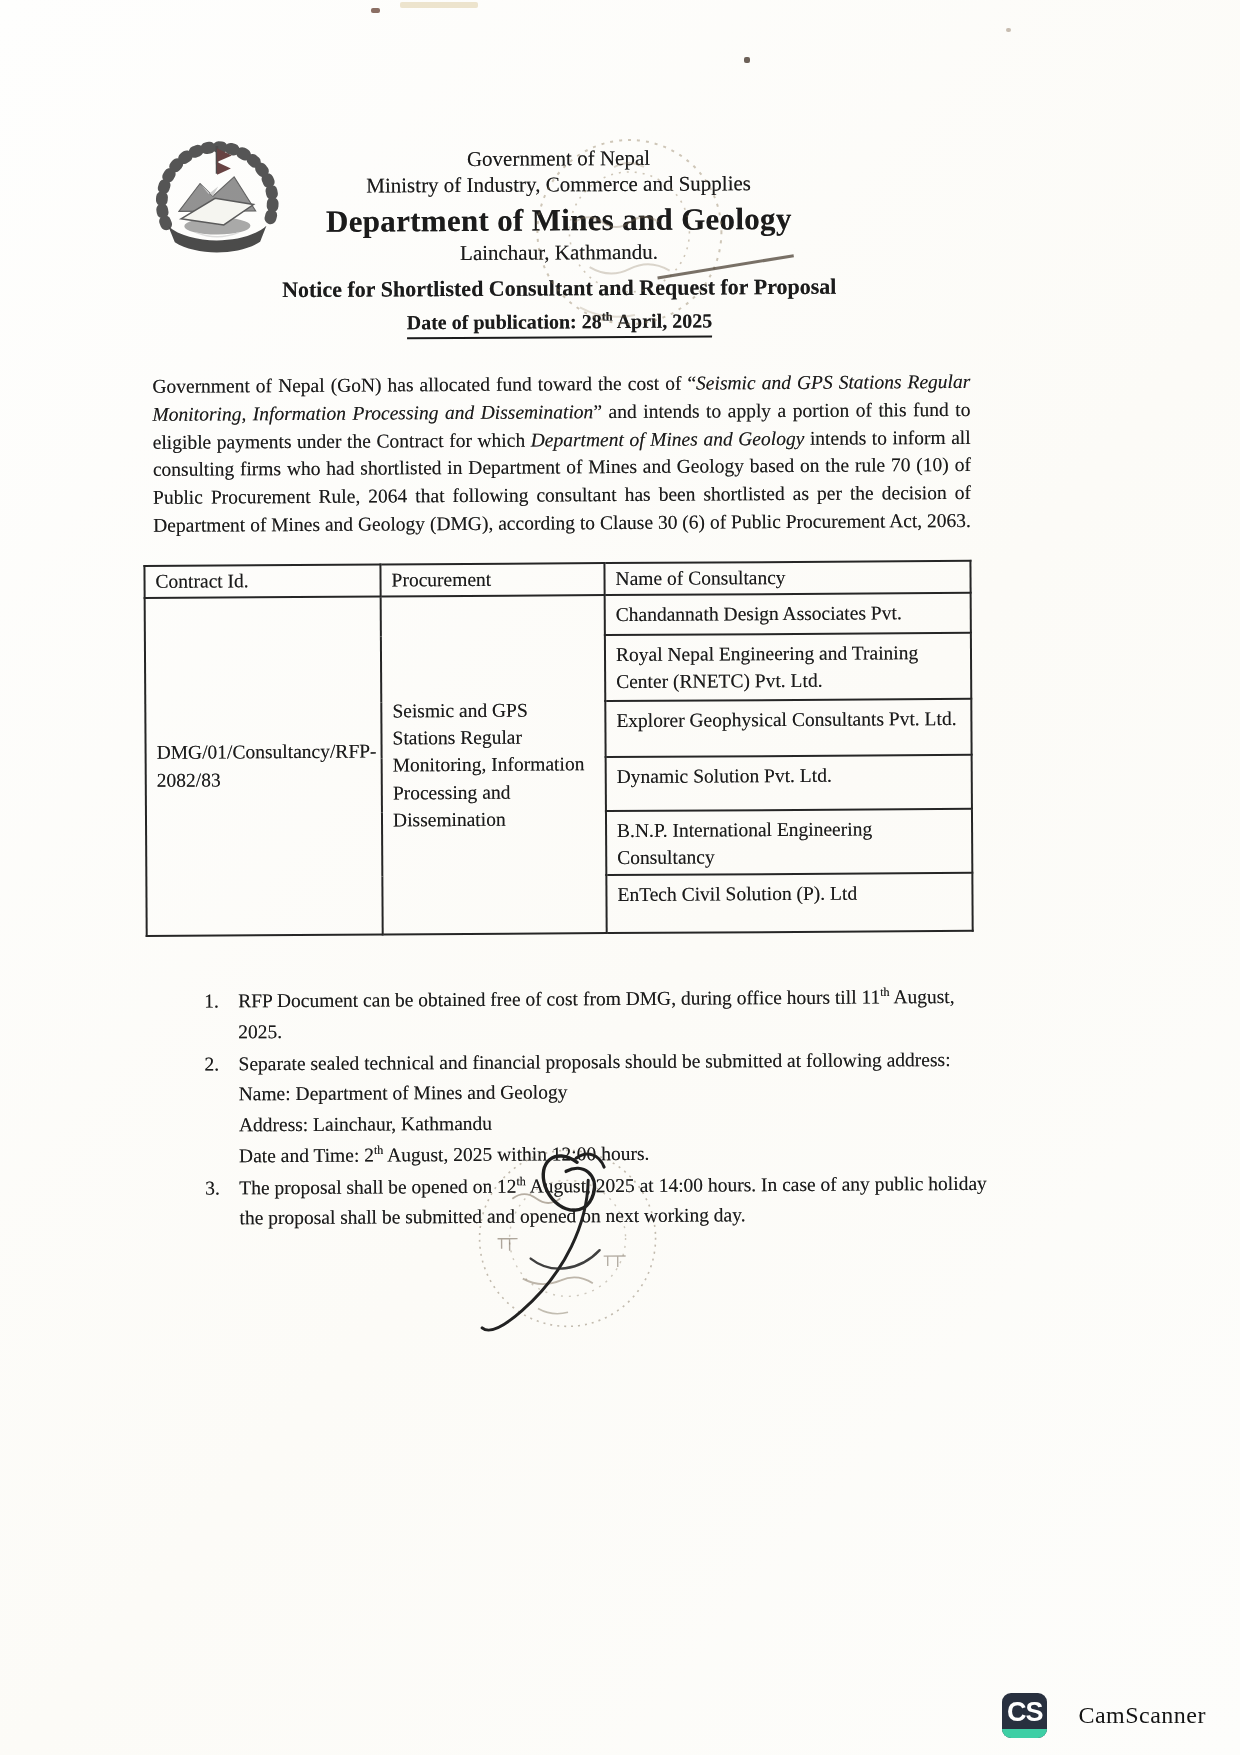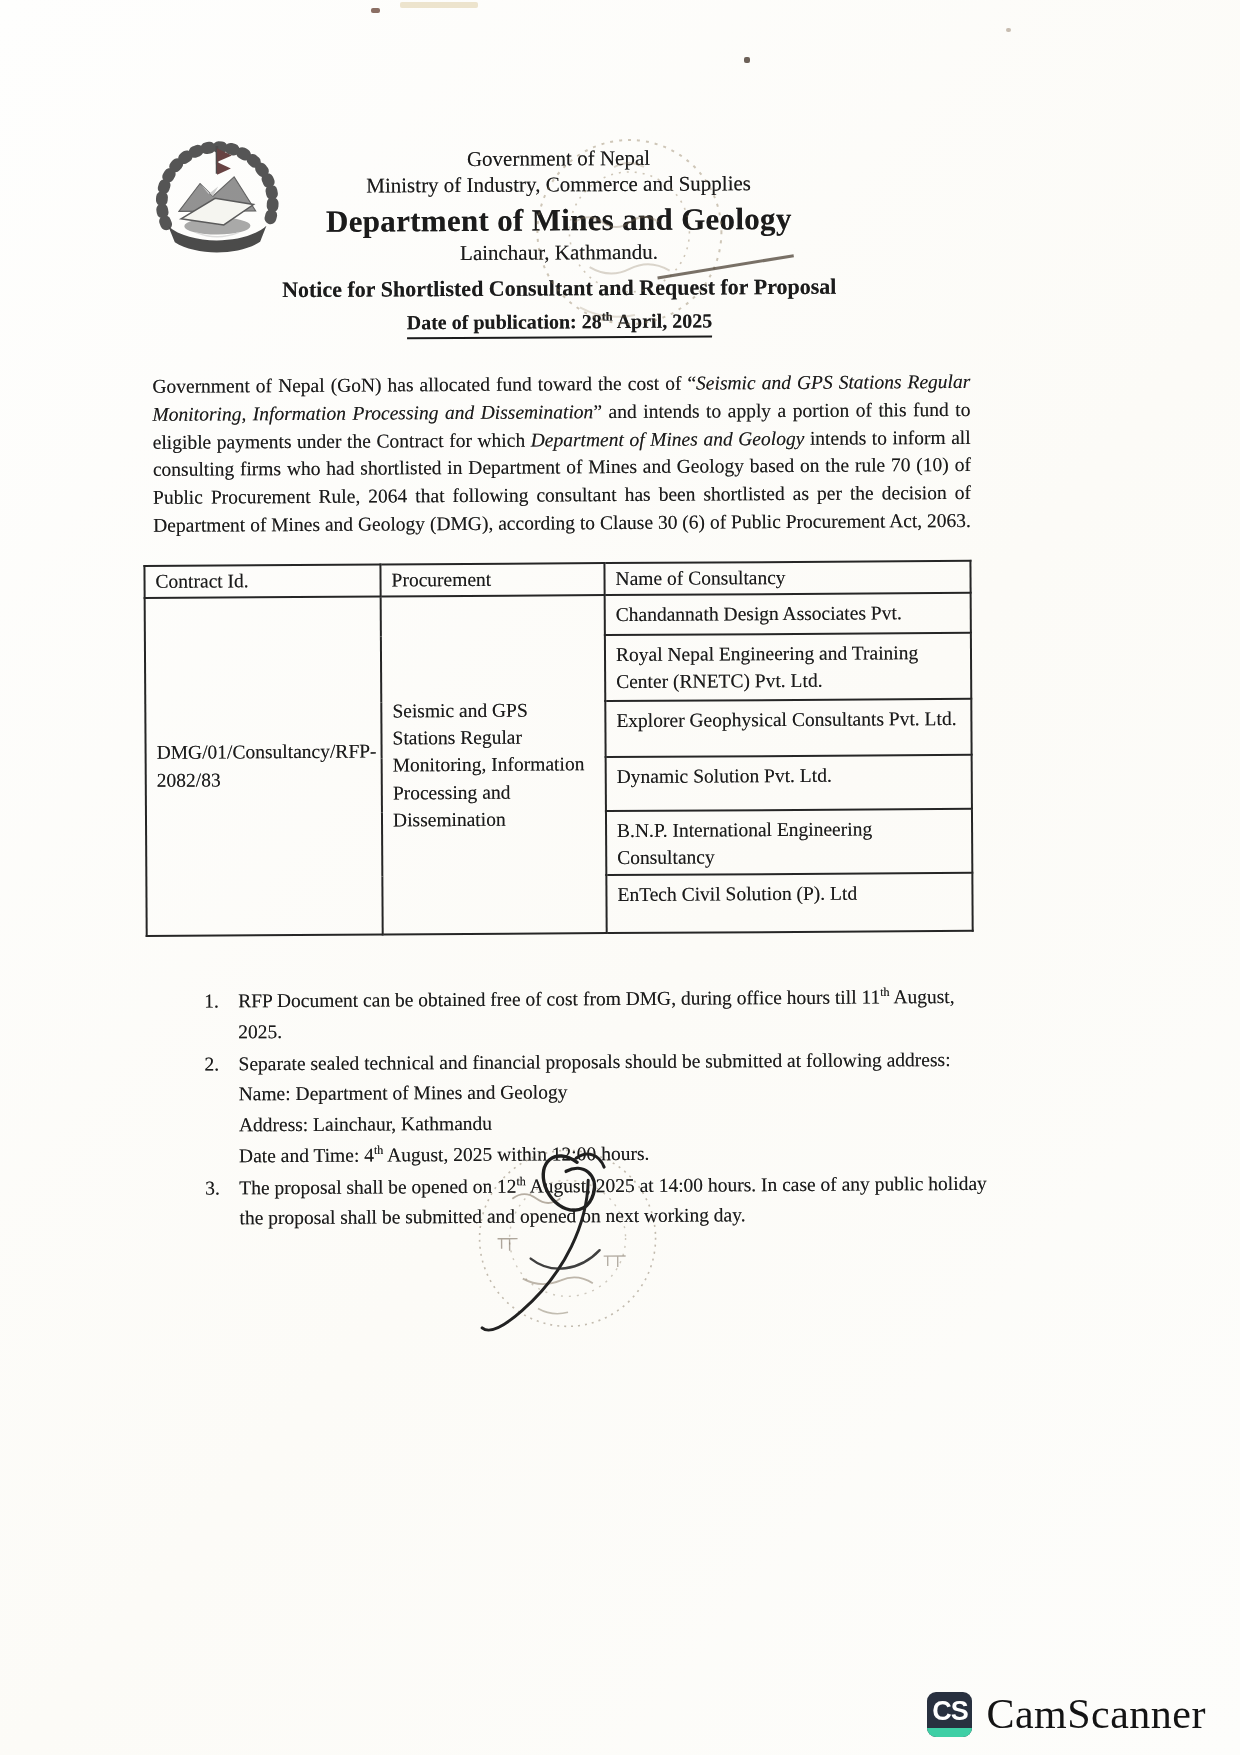--- a/index.html
+++ b/index.html
@@ -55,32 +55,32 @@
   
   .notes{margin:50px 255px 0 198px;font-size:19.5px;line-height:1.58;}
   .note-item{display:flex;margin-top:1px;}
   .note-marker{width:34px;flex:0 0 34px;}
   .note-text{flex:1;}
   
   .signature{position:absolute;left:420px;top:1138px;width:266px;height:210px;}
   
   .speck{position:absolute;border-radius:2px;}
   
-  .camscanner{position:absolute;right:34px;bottom:17px;display:flex;align-items:center;gap:14px;}
+  .camscanner{position:absolute;right:34px;bottom:17px;display:flex;align-items:center;gap:31px;}
   .cs-badge{
     position:relative;width:45px;height:45px;border-radius:9px;overflow:hidden;
     display:flex;align-items:center;justify-content:center;
   }
   .cs-badge .cs-text{
     position:relative;z-index:2;color:#fff;font-family:"Liberation Sans",sans-serif;
     font-weight:bold;font-size:27px;letter-spacing:-1px;margin-top:-6px;
   }
   .cs-teal{position:absolute;left:0;right:0;bottom:0;height:9px;z-index:1;}
   .cs-navy{position:absolute;inset:0;z-index:0;}
-  .cs-brand{font-size:42px;color:#141414;letter-spacing:.5px;}
+  .cs-brand{font-size:24px;color:#141414;letter-spacing:.5px;}
 </style>
 </head>
 <body>
 
 <div class="page">
 
   <div class="speck" style="left:371px;top:8px;width:9px;height:5px;background:rgba(90,50,35,.7);"></div>
   <div class="speck" style="left:400px;top:2px;width:78px;height:6px;background:rgba(205,180,120,.35);"></div>
   <div class="speck" style="left:744px;top:57px;width:6px;height:6px;background:rgba(60,45,35,.75);"></div>
   <div class="speck" style="left:1006px;top:28px;width:5px;height:4px;background:rgba(120,95,70,.4);"></div>
@@ -167,21 +167,21 @@
         <div class="note-marker">1.</div>
         <div class="note-text"><span>RFP Document can be obtained free of cost from DMG, during office hours till 11</span><sup>th</sup><span> August, 2025.</span></div>
       </div>
 
       <div class="note-item">
         <div class="note-marker">2.</div>
         <div class="note-text">
           <div>Separate sealed technical and financial proposals should be submitted at following address:</div>
           <div>Name: Department of Mines and Geology</div>
           <div>Address: Lainchaur, Kathmandu</div>
-          <div><span>Date and Time: 4</span><sup>th</sup><span> August, 2025 within 12:00 hours.</span></div>
+          <div><span>Date and Time: 2</span><sup>th</sup><span> August, 2025 within 12:00 hours.</span></div>
         </div>
       </div>
 
       <div class="note-item">
         <div class="note-marker">3.</div>
         <div class="note-text"><span>The proposal shall be opened on 12</span><sup>th</sup><span> August, 2025 at 14:00 hours. In case of any public holiday the proposal shall be submitted and opened on next working day.</span></div>
       </div>
     </div>
 
     <svg class="signature" viewBox="0 0 266 210">

